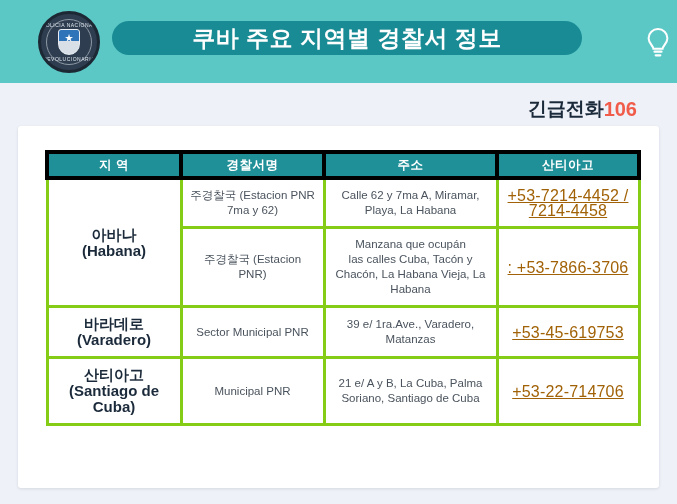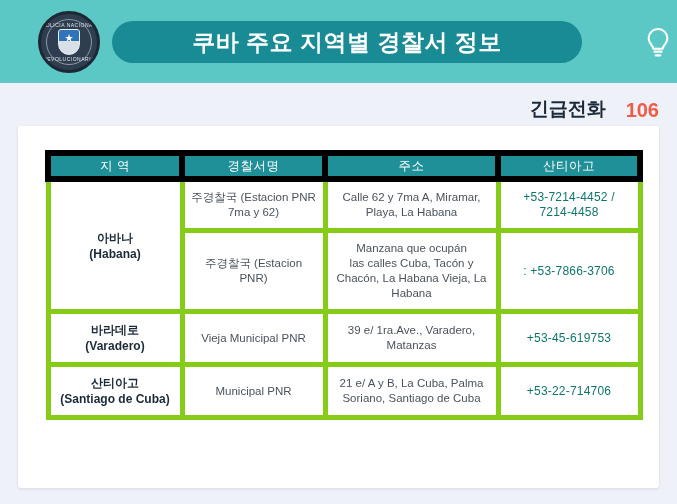--- a/index.html
+++ b/index.html
@@ -68,21 +68,21 @@
     left: 50%; top: 4px;
     transform: translateX(-50%);
     color: #fff;
     font-size: 9px;
     line-height: 9px;
   }
 
   .title-plate {
     position: absolute;
     left: 112px; top: 21px;
-    width: 470px; height: 42px;
+    width: 470px; height: 34px;
     background: #188b94;
     border-radius: 21px;
     display: flex;
     align-items: center;
     justify-content: center;
   }
   .title-plate .title-text {
     color: #ffffff;
     font-size: 23px;
     font-weight: bold;
@@ -93,24 +93,24 @@
   .bulb {
     position: absolute;
     left: 645px; top: 27px;
     width: 26px; height: 32px;
   }
   .bulb svg { display: block; }
 
   
   .emergency {
     position: absolute;
-    right: 18px; top: 96px;
+    right: 40px; top: 96px;
     display: flex;
-    align-items: flex-end;
-    gap: 20px;
+    align-items: center;
+    gap: 0;
   }
   .emergency .label {
     color: #1b2a3a;
     font-size: 19px;
     font-weight: bold;
   }
   .emergency .number {
     color: #f15b4a;
     font-size: 20px;
     font-weight: bold;
@@ -136,46 +136,47 @@
   }
   table.info-table col.c1 { width: 134px; }
   table.info-table col.c2 { width: 143px; }
   table.info-table col.c3 { width: 173px; }
   table.info-table col.c4 { width: 142px; }
 
   table.info-table thead th {
     background: #1f8f98;
     color: #ffffff;
     font-size: 12.5px;
-    font-weight: normal;
+    font-weight: bold;
     height: 26px;
-    border: 6px solid #000000;
+    border: 4px solid #000000;
     letter-spacing: 0.5px;
     margin-left: 32px;
   }
 
   table.info-table td {
-    border: 5px solid #84cc16;
+    border: 3px solid #84cc16;
     color: #39424d;
     font-size: 11.5px;
     line-height: 15px;
     text-align: center;
     vertical-align: middle;
     padding: 8px 6px;
   }
   table.info-table td.region {
     font-weight: bold;
     color: #1b2a3a;
-    font-size: 12px;
+    font-size: 15px;
     line-height: 16px;
   }
   table.info-table td.phone {
-    font-size: 12px;
-    color: #0f766e;
+    font-size: 16px;
+    color: #a16207;
     letter-spacing: 0.2px;
+    text-decoration: underline;
   }
   table.info-table td.office,
   table.info-table td.address { color: #4a535d; }
   .nowrap-break { white-space: pre-line; }
 </style>
 </head>
 <body>
 
 <div class="header-band">
 
@@ -237,21 +238,21 @@
         <td class="office nowrap-break">주경찰국 (Estacion PNR)</td>
         <td class="address nowrap-break">Manzana que ocupán
 las calles Cuba, Tacón y
 Chacón, La Habana Vieja, La
 Habana</td>
         <td class="phone nowrap-break">: +53-7866-3706</td>
       </tr>
       <tr>
         <td class="region nowrap-break">바라데로
 (Varadero)</td>
-        <td class="office nowrap-break">Vieja Municipal PNR</td>
+        <td class="office nowrap-break">Sector Municipal PNR</td>
         <td class="address nowrap-break">39 e/ 1ra.Ave., Varadero,
 Matanzas</td>
         <td class="phone nowrap-break">+53-45-619753</td>
       </tr>
       <tr>
         <td class="region nowrap-break">산티아고
 (Santiago de Cuba)</td>
         <td class="office nowrap-break">Municipal PNR</td>
         <td class="address nowrap-break">21 e/ A y B, La Cuba, Palma
 Soriano, Santiago de Cuba</td>

